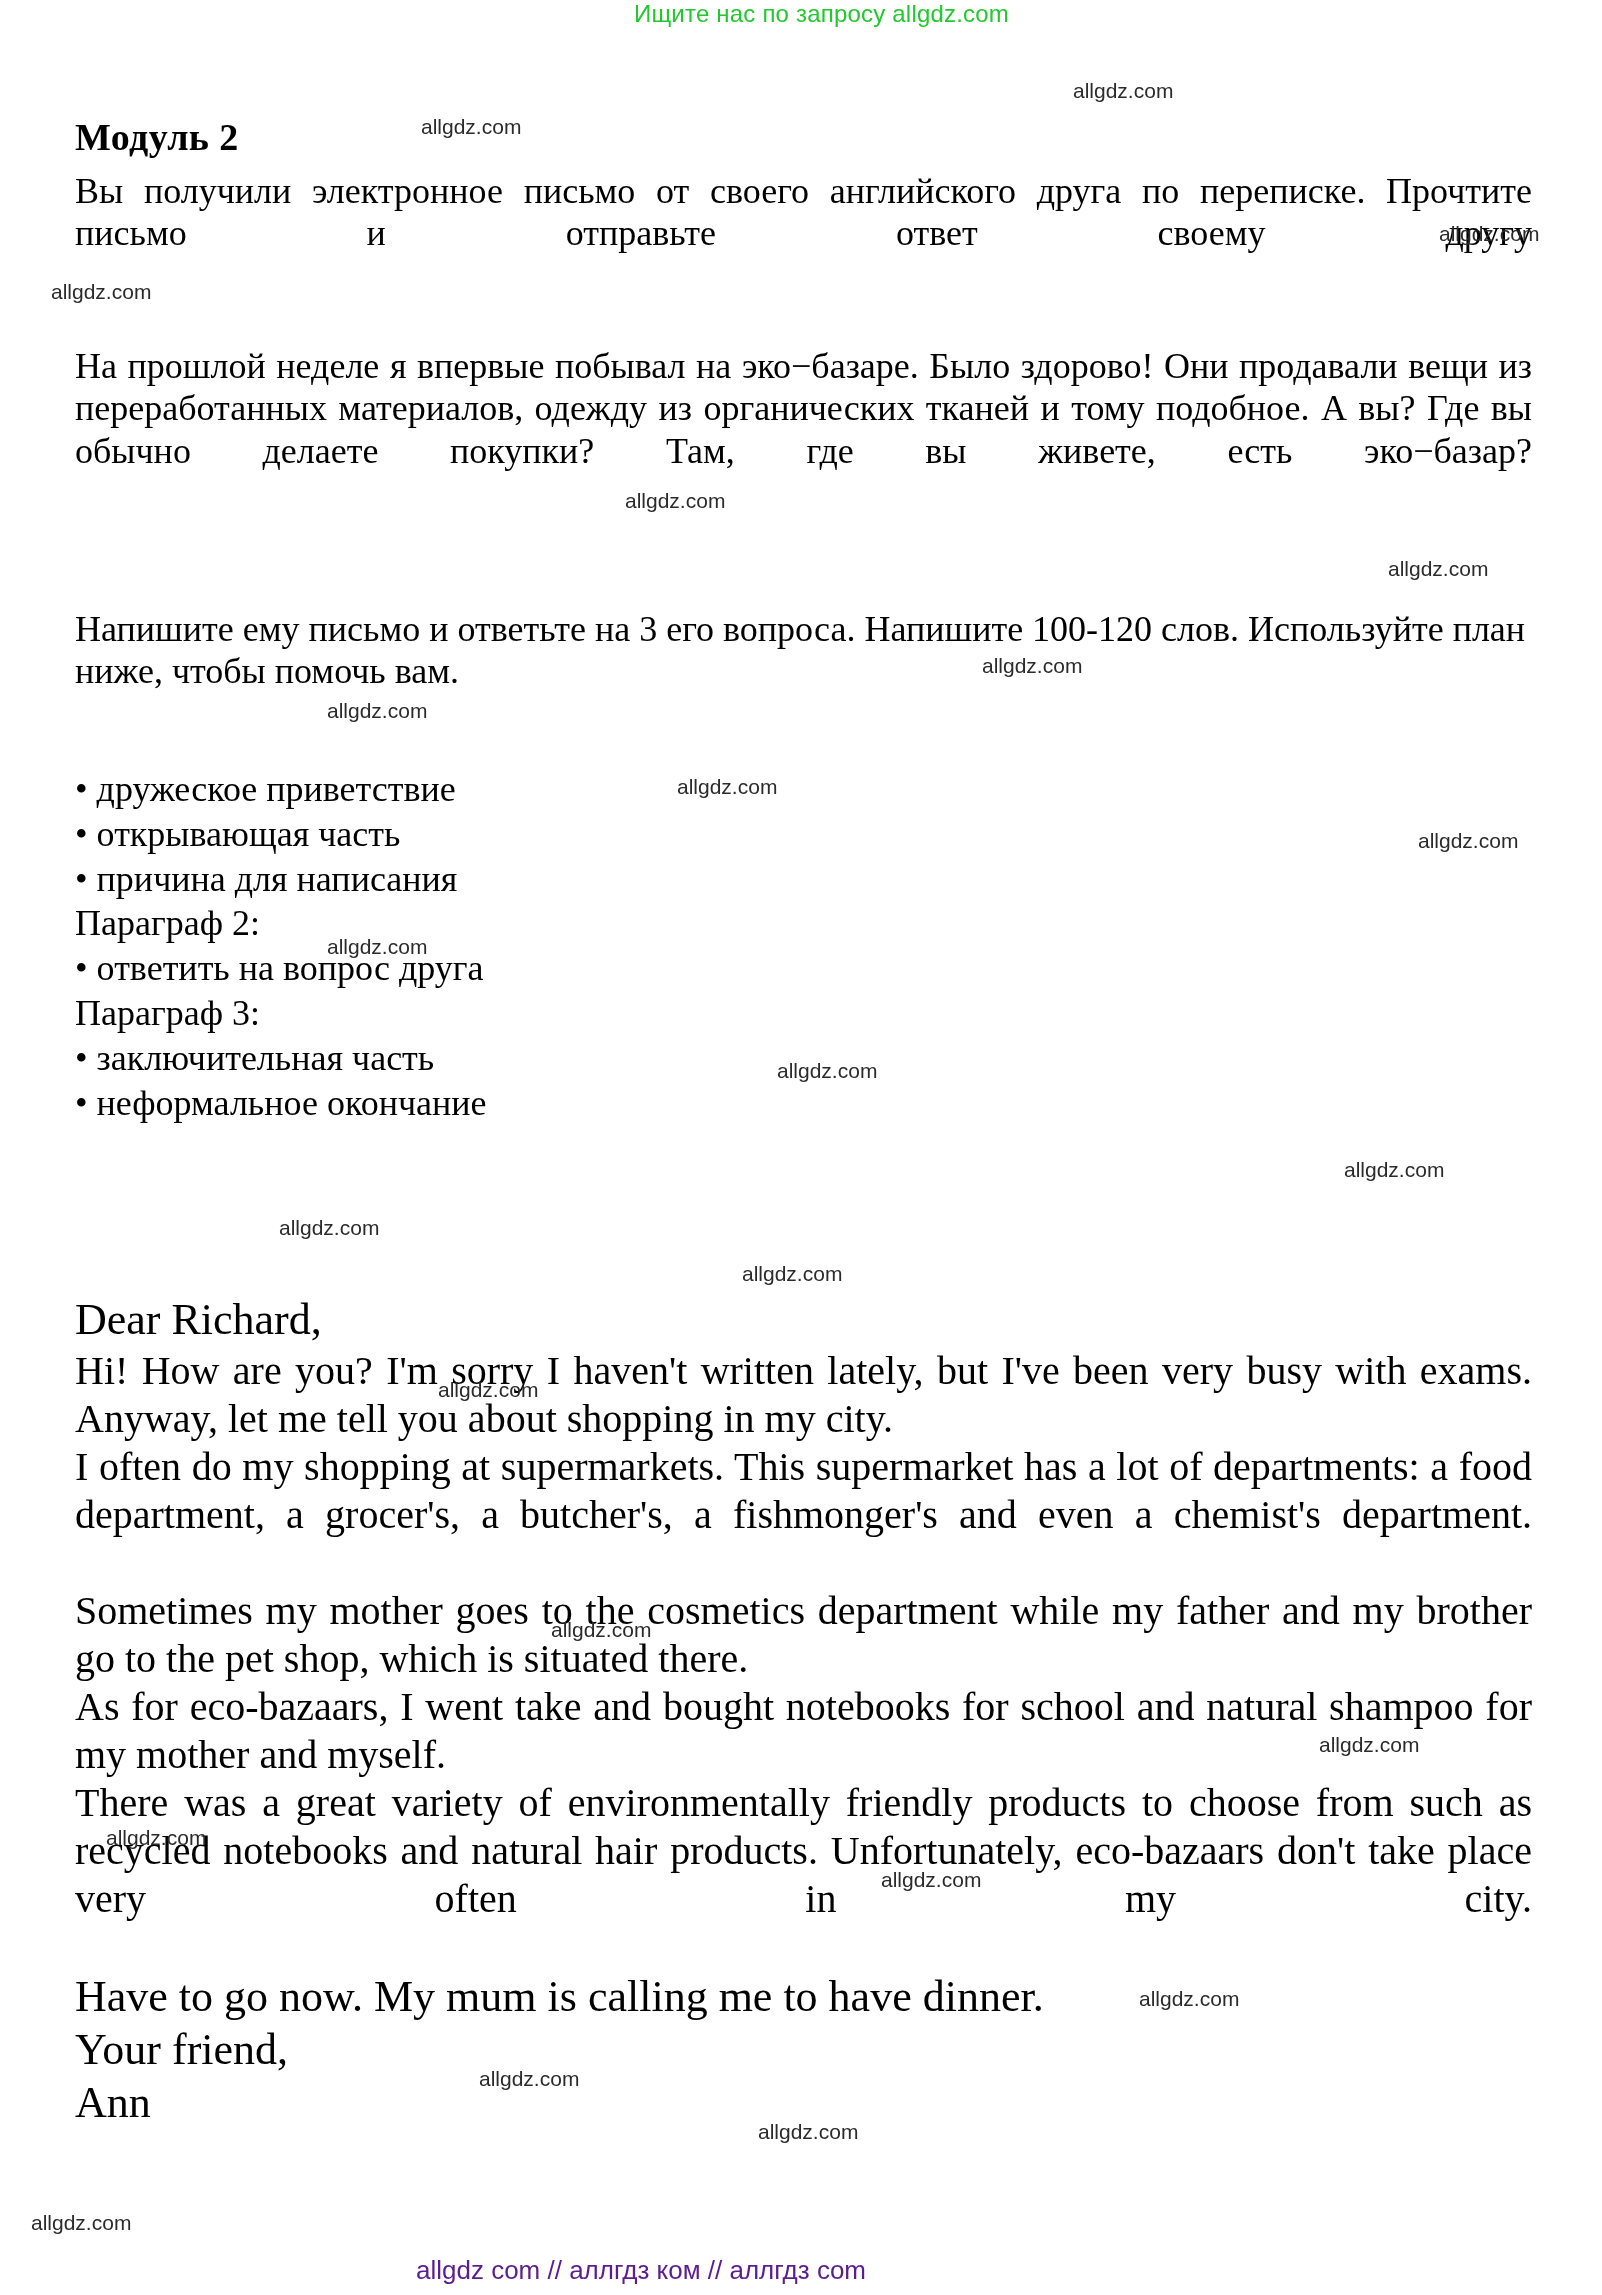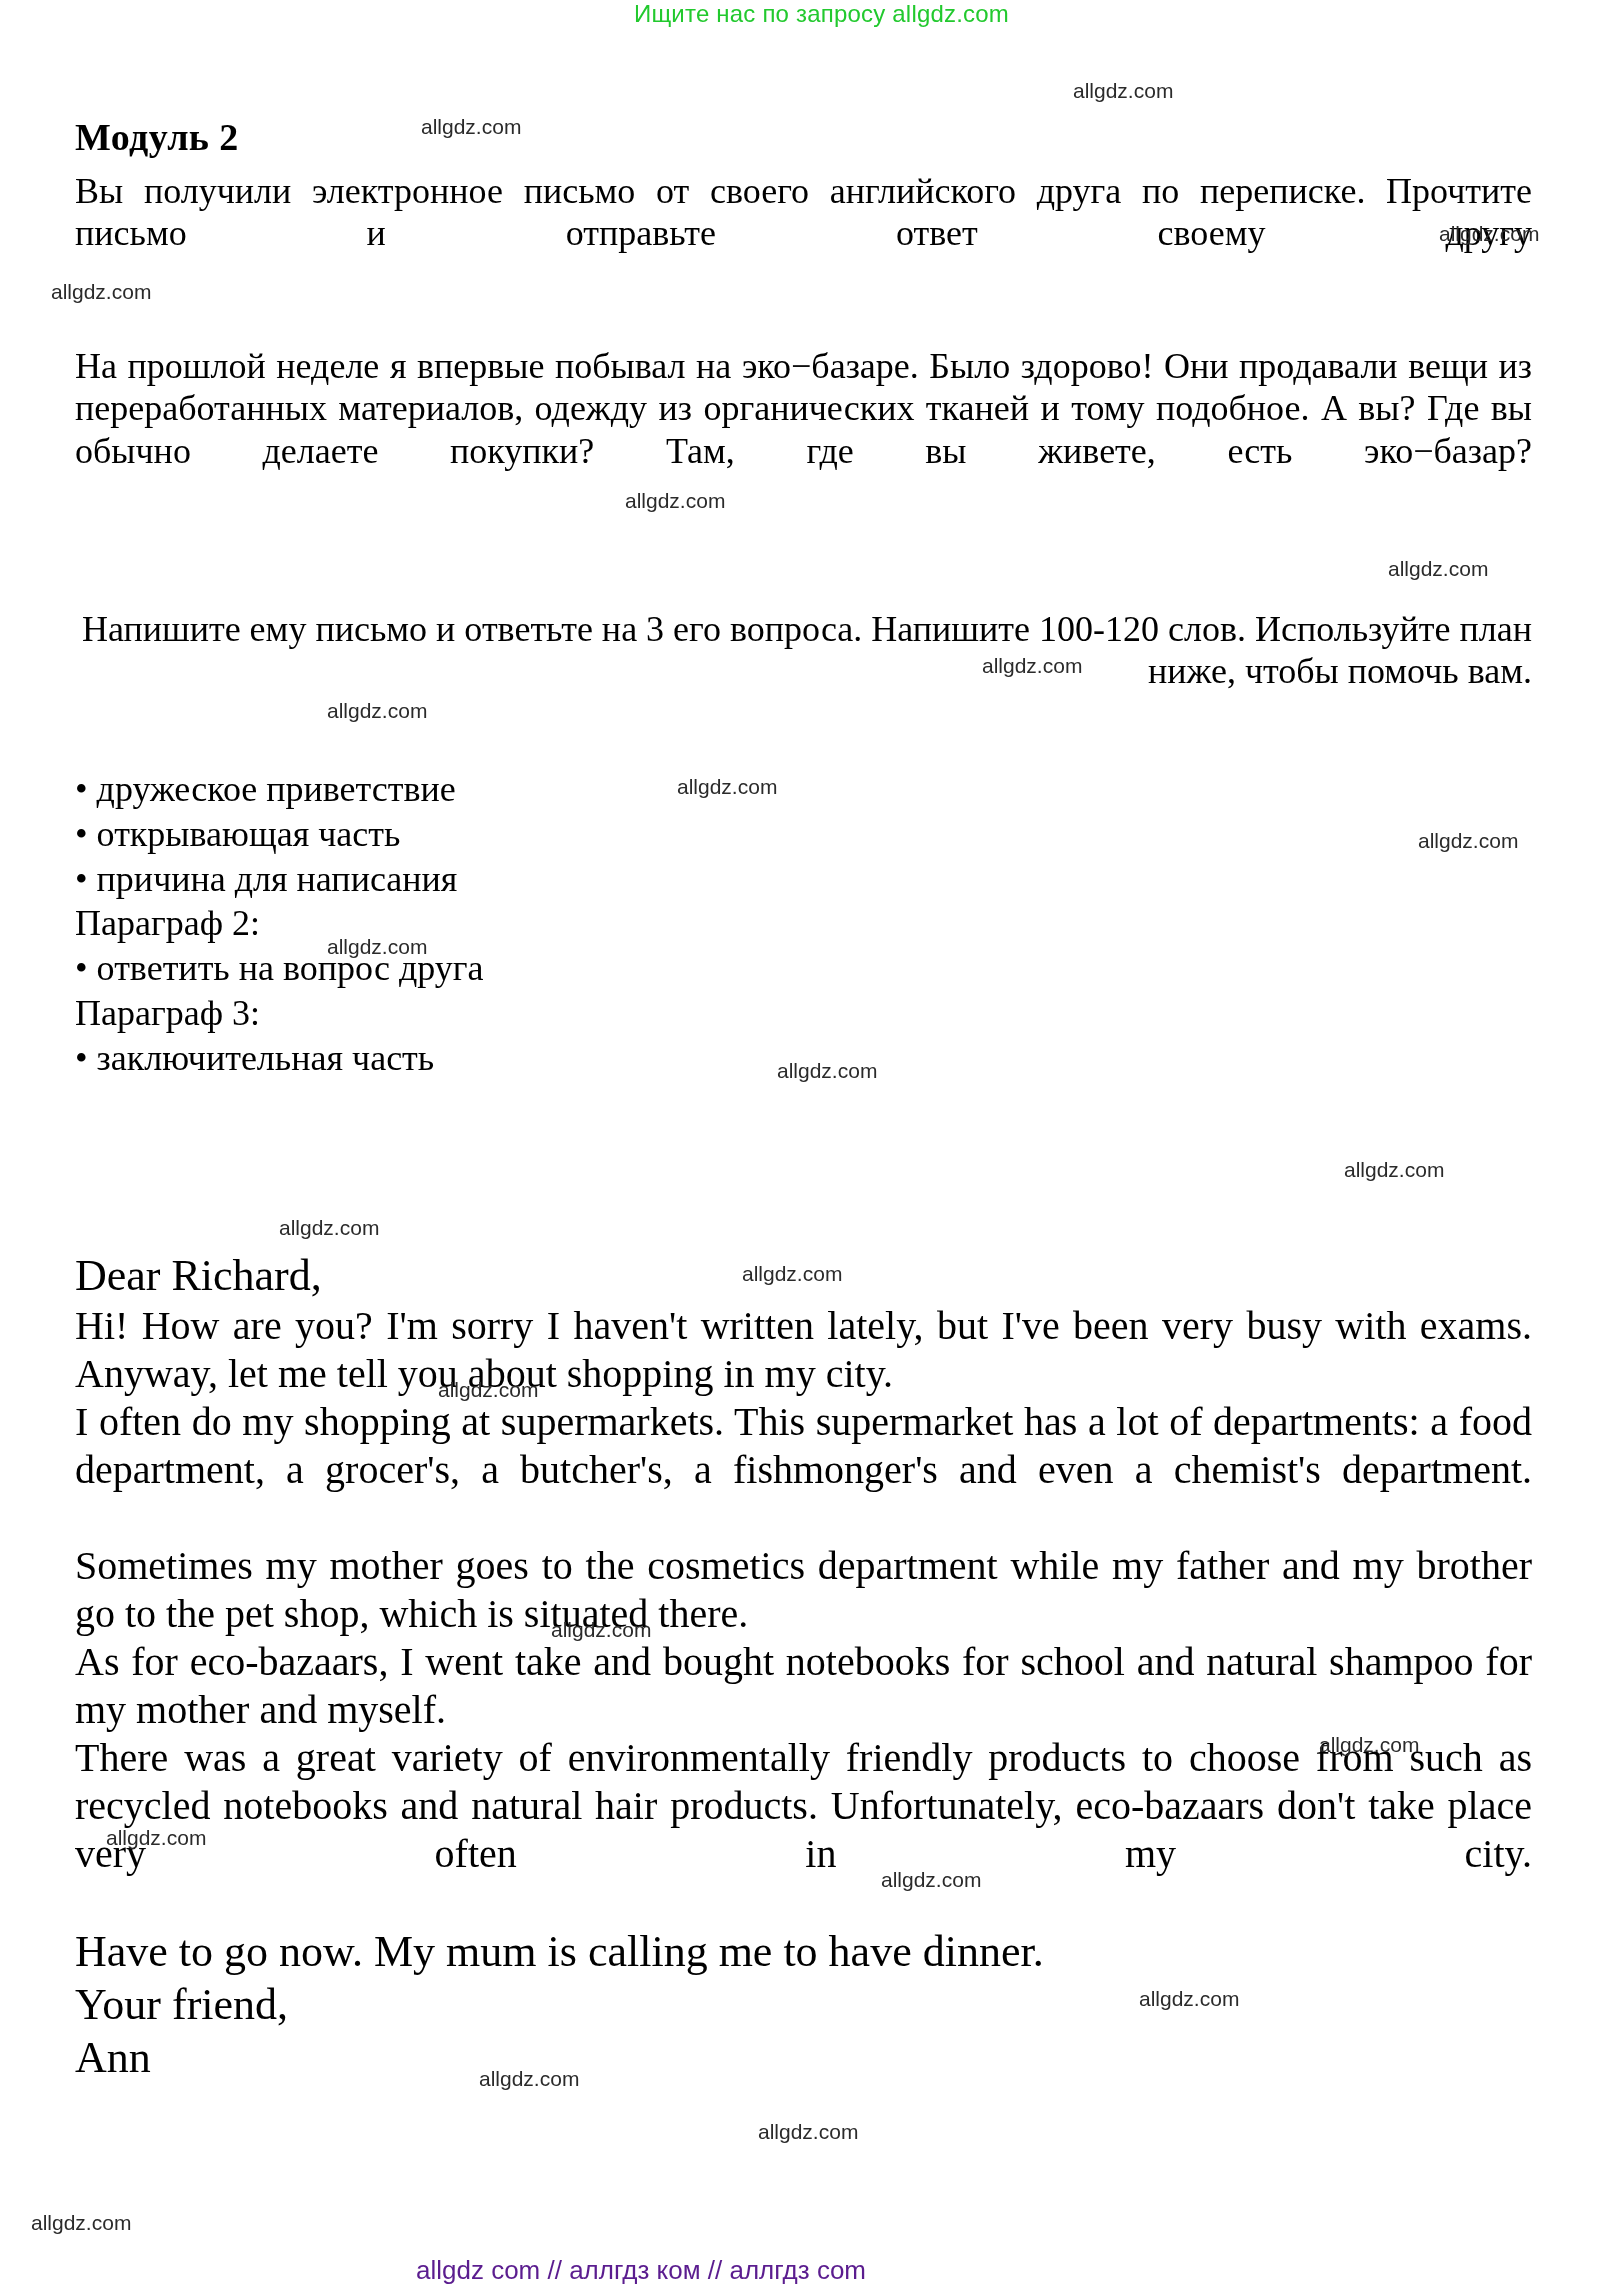--- a/index.html
+++ b/index.html
@@ -47,21 +47,21 @@
     letter-spacing: 0.4px;
   }
 
   .para {
     font-size: 36px;
     line-height: 1.17;
     margin: 0;
     text-align: justify;
     text-justify: inter-word;
   }
-  .para.nojust { text-align: right; }
+  .para.nojust { text-align: left; }
   .gap-md { height: 49px; }
   .gap-lg { height: 75px; }
   .gap-xl { height: 94px; }
 
   .plan-line {
     font-size: 36px;
     line-height: 1.245;
     margin: 0;
     white-space: nowrap;
   }
@@ -141,20 +141,21 @@
     <div class="gap-lg"></div>
 
     <div class="plan-list">
       <div class="plan-line">• дружеское приветствие</div>
       <div class="plan-line">• открывающая часть</div>
       <div class="plan-line">• причина для написания</div>
       <div class="plan-line">Параграф 2:</div>
       <div class="plan-line">• ответить на вопрос друга</div>
       <div class="plan-line">Параграф 3:</div>
       <div class="plan-line">• заключительная часть</div>
+      <div class="plan-line">• неформальное окончание</div>
     </div>
 
     <div class="gap-lg"></div>
 
 
     <div class="gap-xl"></div>
 
     <div class="letter">
       <p class="letter-line nojust">Dear Richard,</p>
 

